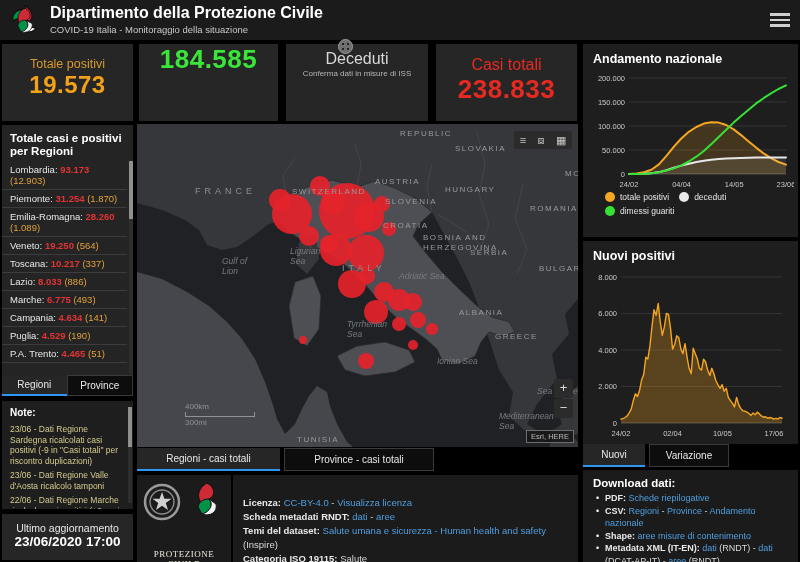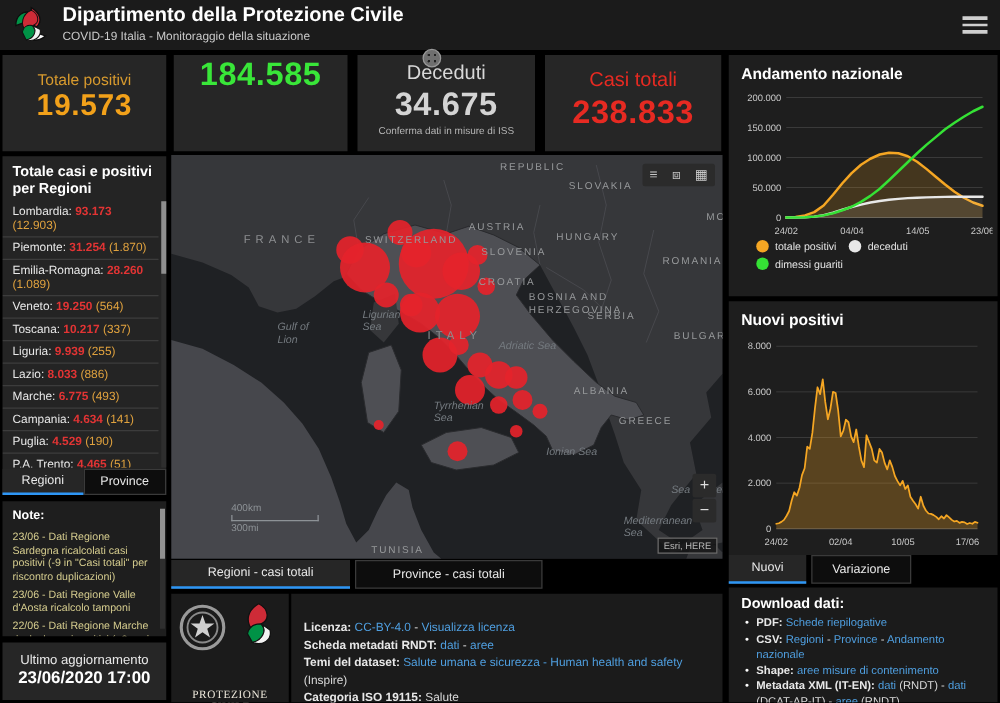--- a/index.html
+++ b/index.html
@@ -152,37 +152,35 @@
     <div class="stat-value">19.573</div>
   </div>
   <div id="draghandle" class="abs">
       <i></i>
     </div>
   <div id="box-gua" class="abs statbox">
     <div class="stat-value">184.585</div>
   </div>
   <div id="box-dec" class="abs statbox">
     <div class="stat-label">Deceduti</div>
-    <div class="stat-value">34.675</div>
     <div class="stat-note">Conferma dati in misure di ISS</div>
   </div>
   <div id="box-cas" class="abs statbox">
     <div class="stat-label">Casi totali</div>
     <div class="stat-value">238.833</div>
   </div>
 
   <div id="regions-panel" class="abs">
     <div id="regions-title">Totale casi e positivi per Regioni</div>
     <div id="region-list">
         <div class="region-row"><span class="rname">Lombardia:</span> <span class="rtotal">93.173</span> <span class="rpos">(12.903)</span></div>
         <div class="region-row"><span class="rname">Piemonte:</span> <span class="rtotal">31.254</span> <span class="rpos">(1.870)</span></div>
         <div class="region-row"><span class="rname">Emilia-Romagna:</span> <span class="rtotal">28.260</span> <span class="rpos">(1.089)</span></div>
         <div class="region-row"><span class="rname">Veneto:</span> <span class="rtotal">19.250</span> <span class="rpos">(564)</span></div>
         <div class="region-row"><span class="rname">Toscana:</span> <span class="rtotal">10.217</span> <span class="rpos">(337)</span></div>
-        <div class="region-row"><span class="rname">Liguria:</span> <span class="rtotal">9.939</span> <span class="rpos">(255)</span></div>
         <div class="region-row"><span class="rname">Lazio:</span> <span class="rtotal">8.033</span> <span class="rpos">(886)</span></div>
         <div class="region-row"><span class="rname">Marche:</span> <span class="rtotal">6.775</span> <span class="rpos">(493)</span></div>
         <div class="region-row"><span class="rname">Campania:</span> <span class="rtotal">4.634</span> <span class="rpos">(141)</span></div>
         <div class="region-row"><span class="rname">Puglia:</span> <span class="rtotal">4.529</span> <span class="rpos">(190)</span></div>
         <div class="region-row"><span class="rname">P.A. Trento:</span> <span class="rtotal">4.465</span> <span class="rpos">(51)</span></div>
       </div>
     <div id="regions-scroll" class="vscroll abs">
         <div class="vthumb" style="top:0;height:58px;"></div>
       </div>
     <div id="tabs-regions">

